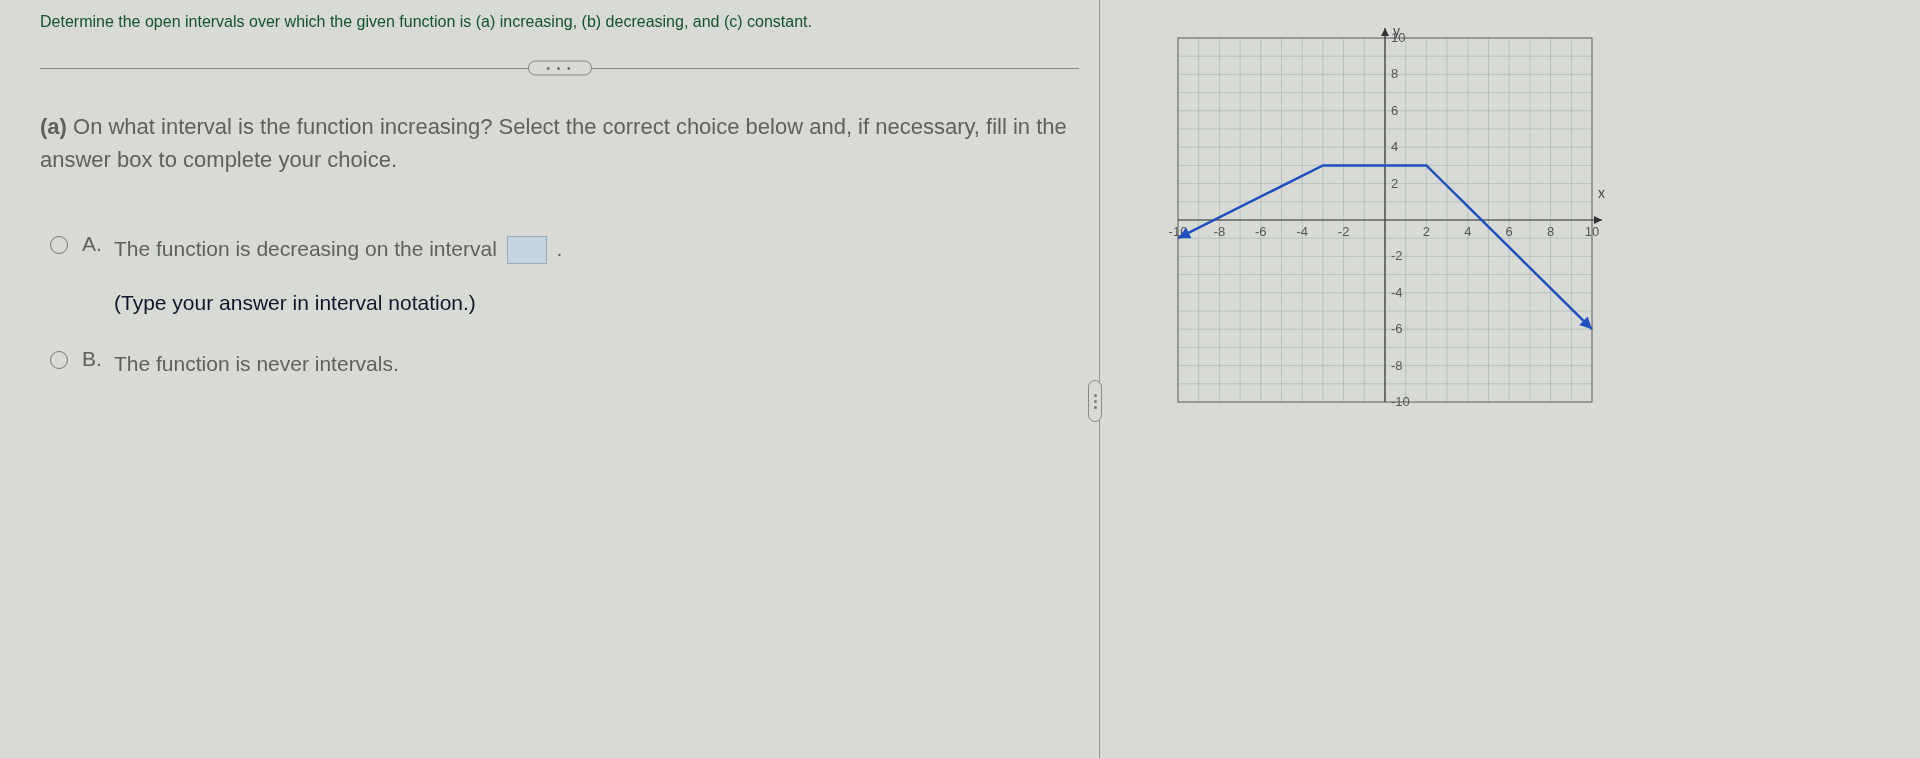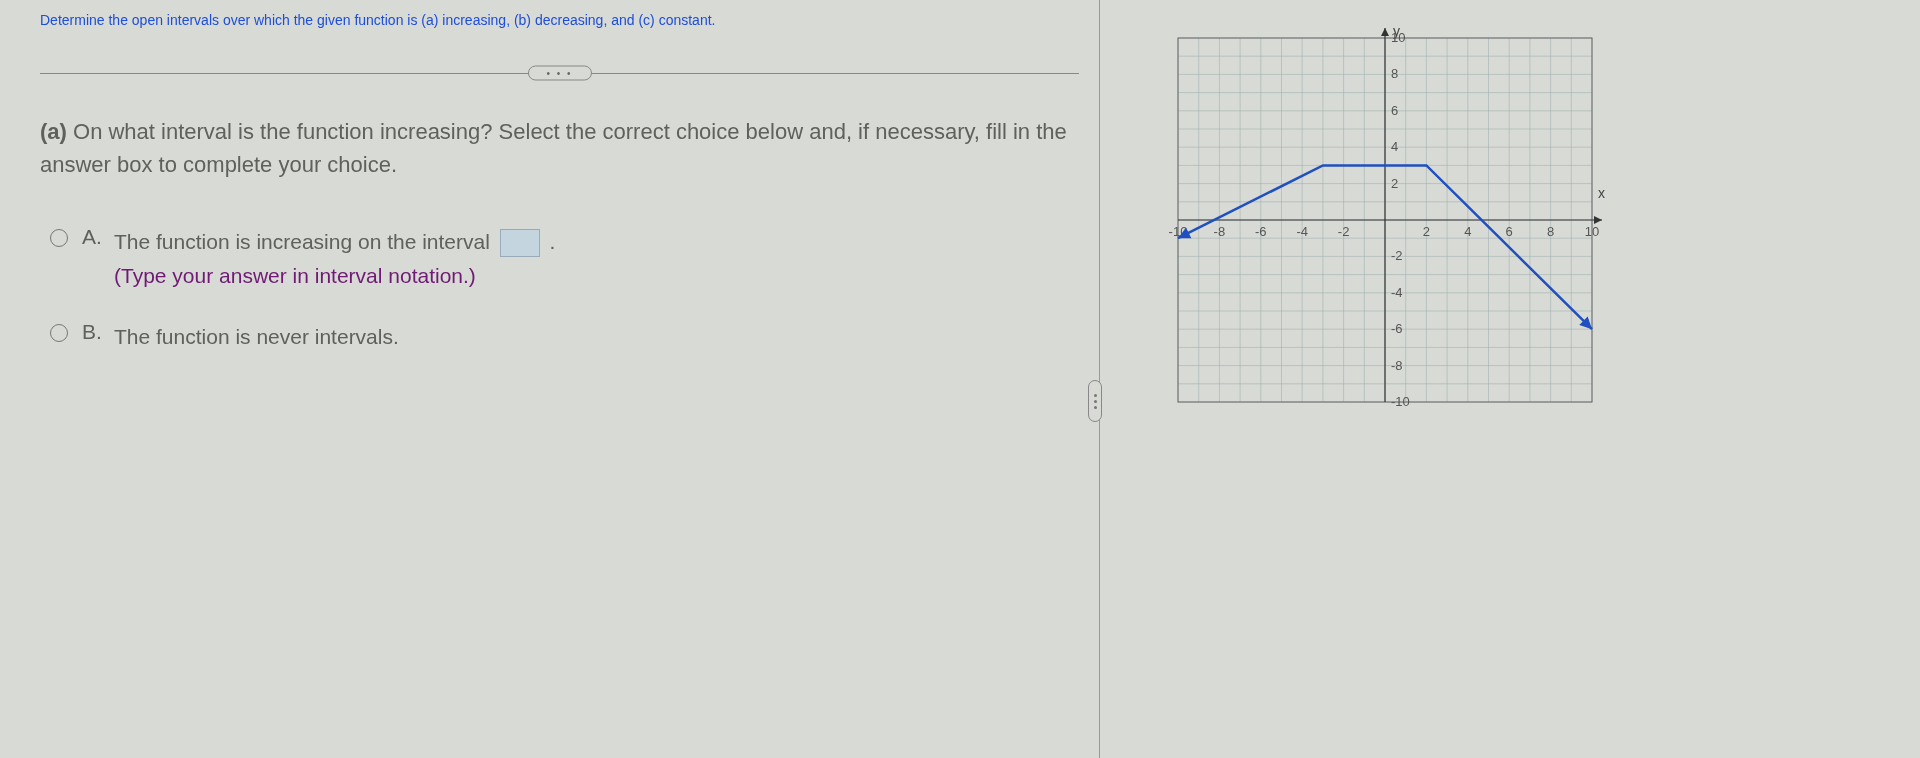--- a/index.html
+++ b/index.html
@@ -15,24 +15,24 @@
       display: flex;
       width: 100%;
       height: 100%;
     }
     .left-panel {
       flex: 1;
       padding: 10px 20px 20px 40px;
       color: #5a5d58;
     }
     .question-text {
-      font-size: 14px;
+      font-size: 16px;
       line-height: 1.5;
-      color: #1d4ed8;
-      margin-bottom: 30px;
+      color: #14532d;
+      margin-bottom: 22px;
     }
     .separator {
       position: relative;
       height: 24px;
       margin-bottom: 30px;
     }
     .separator-line {
       position: absolute;
       top: 50%;
       left: 0;
@@ -50,21 +50,21 @@
       border-radius: 10px;
       padding: 1px 18px;
       font-size: 10px;
       color: #666;
       letter-spacing: 2px;
     }
     .part-a {
       font-size: 22px;
       line-height: 1.5;
       color: #5e615c;
-      margin-bottom: 44px;
+      margin-bottom: 56px;
     }
     .part-a b { font-weight: bold; }
     .options {
       padding-left: 10px;
     }
     .option {
       display: flex;
       align-items: flex-start;
       margin-bottom: 28px;
       font-size: 21px;
@@ -92,22 +92,22 @@
       display: inline-block;
       width: 40px;
       height: 28px;
       background: #c5d5e0;
       border: 1px solid #9ab;
       vertical-align: middle;
       margin: 0 4px;
     }
     .hint {
       display: block;
-      margin-top: 0;
-      color: #701a75;
+      margin-top: 20px;
+      color: #0f172a;
     }
     .vertical-divider {
       width: 1px;
       background: #999;
       margin: 0 0;
       height: 100%;
     }
     .middle-handle {
       position: absolute;
       left: 1088px;
@@ -166,21 +166,21 @@
     <div class="part-a">
       <b>(a)</b>
       <span>On what interval is the function increasing? Select the correct choice below and, if necessary, fill in the answer box to complete your choice.</span>
     </div>
 
     <div class="options">
       <div class="option">
         <div class="radio"></div>
         <div class="option-label">A.</div>
         <div class="option-body">
-          <span>The function is increasing on the interval</span>
+          <span>The function is decreasing on the interval</span>
           <span class="answer-box"></span>
           <span>.</span>
           <span class="hint">(Type your answer in interval notation.)</span>
         </div>
       </div>
 
       <div class="option">
         <div class="radio"></div>
         <div class="option-label">B.</div>
         <div class="option-body">

